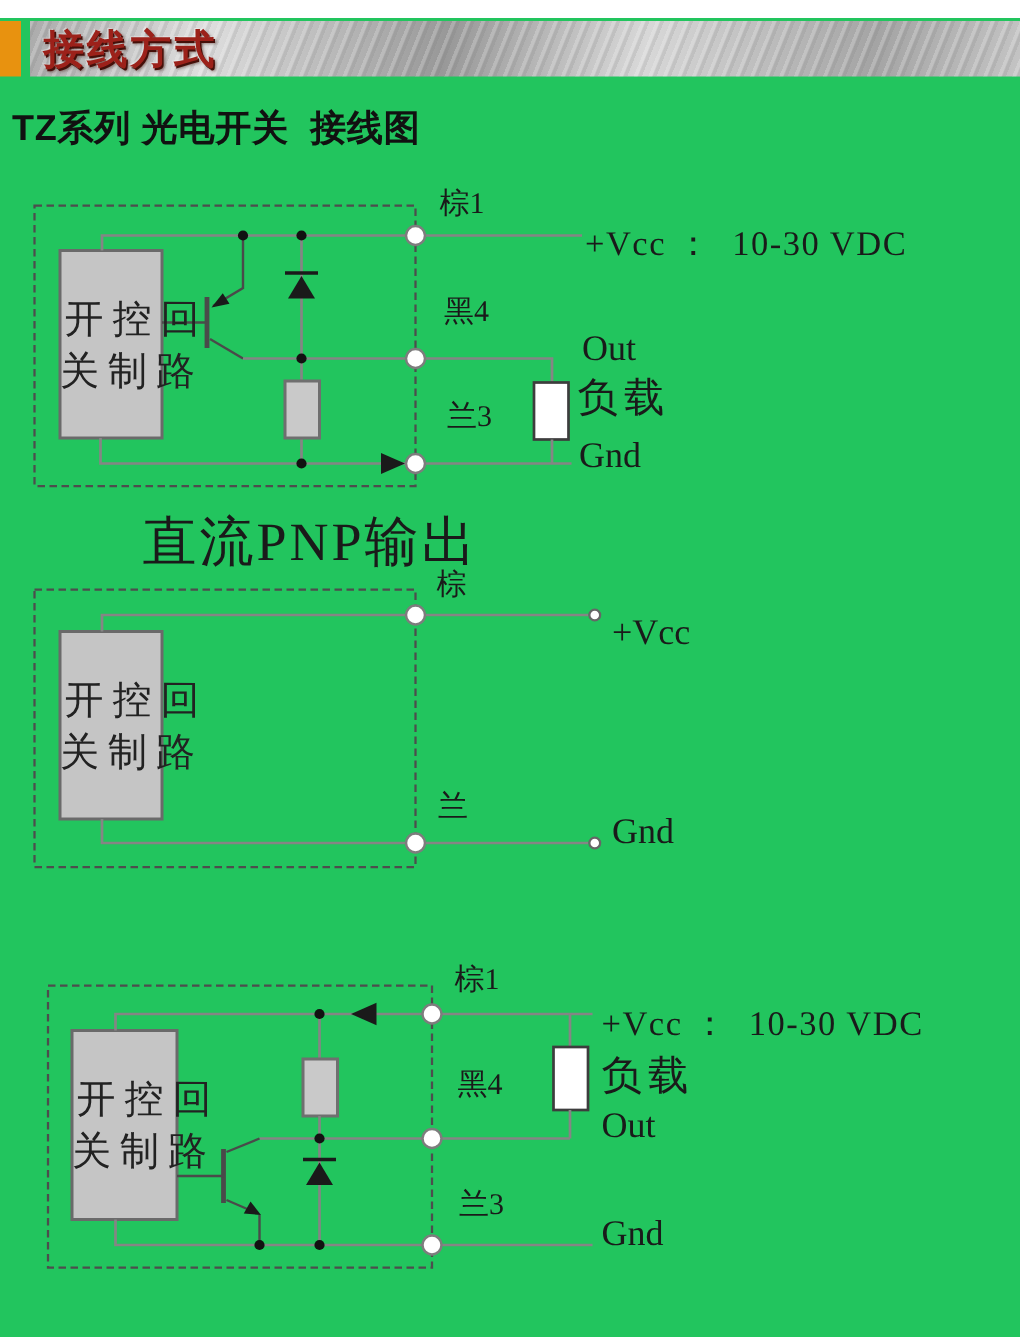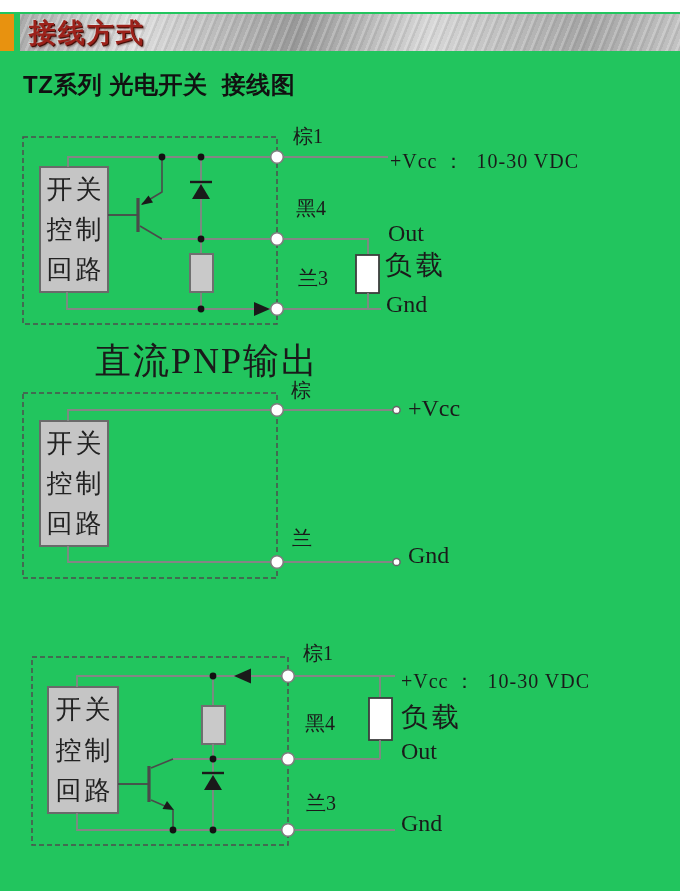--- a/index.html
+++ b/index.html
@@ -7,30 +7,30 @@
         font-family:"Liberation Serif","DejaVu Serif",serif;color:#1a1a1a;margin-top:12px;}
   
   .hdr-accent{position:absolute;left:0;top:2px;width:14px;height:37px;background:#e8920f;}
   .hdr-bar{position:absolute;left:20px;top:2px;width:660px;height:37px;display:flex;align-items:center;
     background:
       repeating-linear-gradient(112deg, rgba(255,255,255,.20) 0 2px, rgba(110,110,110,.14) 3px 5px, rgba(255,255,255,0) 5px 9px),
       linear-gradient(100deg,#ababab 0%,#dedede 18%,#989898 42%,#d8d8d8 62%,#a4a4a4 85%,#c4c4c4 100%);}
   .hdr-title{font-family:"Liberation Sans","DejaVu Sans",sans-serif;font-weight:bold;font-size:27px;
     color:#9c211a;letter-spacing:2px;padding-left:9px;white-space:pre;
     text-shadow:-1px -1px 0 rgba(255,255,255,.35),1px 1px 0 #45100a,2px 2px 2px rgba(60,20,10,.45);}
-  .page-title{position:absolute;left:23px;top:57px;font-family:"Liberation Sans","DejaVu Sans",sans-serif;
+  .page-title{position:absolute;left:8px;top:57px;font-family:"Liberation Sans","DejaVu Sans",sans-serif;
     font-weight:bold;font-size:24px;color:#111;letter-spacing:.5px;white-space:pre;}
   
   svg.circuit{position:absolute;left:0;top:0;}
   .lbl{position:absolute;white-space:pre;line-height:1.05;color:#1a1a1a;}
   .cn{font-size:20px;}
-  .ann{font-size:20px;letter-spacing:1px;}
+  .ann{font-size:23px;letter-spacing:1px;}
   .sm{font-size:24px;}
   .cap{position:absolute;font-size:36px;text-align:center;letter-spacing:2px;white-space:pre;}
-  .ctrl{position:absolute;display:flex;flex-direction:column;justify-content:space-evenly;
+  .ctrl{position:absolute;display:flex;flex-direction:row;justify-content:space-evenly;
         align-items:center;font-size:26px;letter-spacing:3px;color:#222;text-indent:3px;}
   .cutoff{position:absolute;left:185px;top:887px;width:470px;height:3px;opacity:.5;
         background:repeating-linear-gradient(90deg,#c9c9c9 0 14px,transparent 14px 26px);}
 </style>
 </head>
 <body>
 
 <div class="page">
 
   <div class="hdr-accent"></div>
@@ -153,21 +153,21 @@
   <span class="lbl sm" style="left:386px;top:280px">Gnd</span>
   <span class="lbl cn" style="left:298px;top:256px">兰3</span>
   <div class="cap" style="left:95px;top:325px;width:210px">直流PNP输出</div>
 
   <div class="ctrl" style="left:40px;top:409px;width:68px;height:125px">
     <span>开关</span>
     <span>控制</span>
     <span>回路</span>
   </div>
   <span class="lbl cn" style="left:291px;top:368px">棕</span>
-  <span class="lbl sm" style="left:408px;top:384px">+Vcc</span>
+  <span class="lbl sm" style="left:408px;top:398px">+Vcc</span>
   <span class="lbl cn" style="left:292px;top:516px">兰</span>
   <span class="lbl sm" style="left:408px;top:531px">Gnd</span>
 
   <div class="ctrl" style="left:48px;top:675px;width:70px;height:126px">
     <span>开关</span>
     <span>控制</span>
     <span>回路</span>
   </div>
   <span class="lbl cn" style="left:303px;top:631px">棕1</span>
   <span class="lbl ann" style="left:401px;top:659px">+Vcc ：  10-30 VDC</span>

